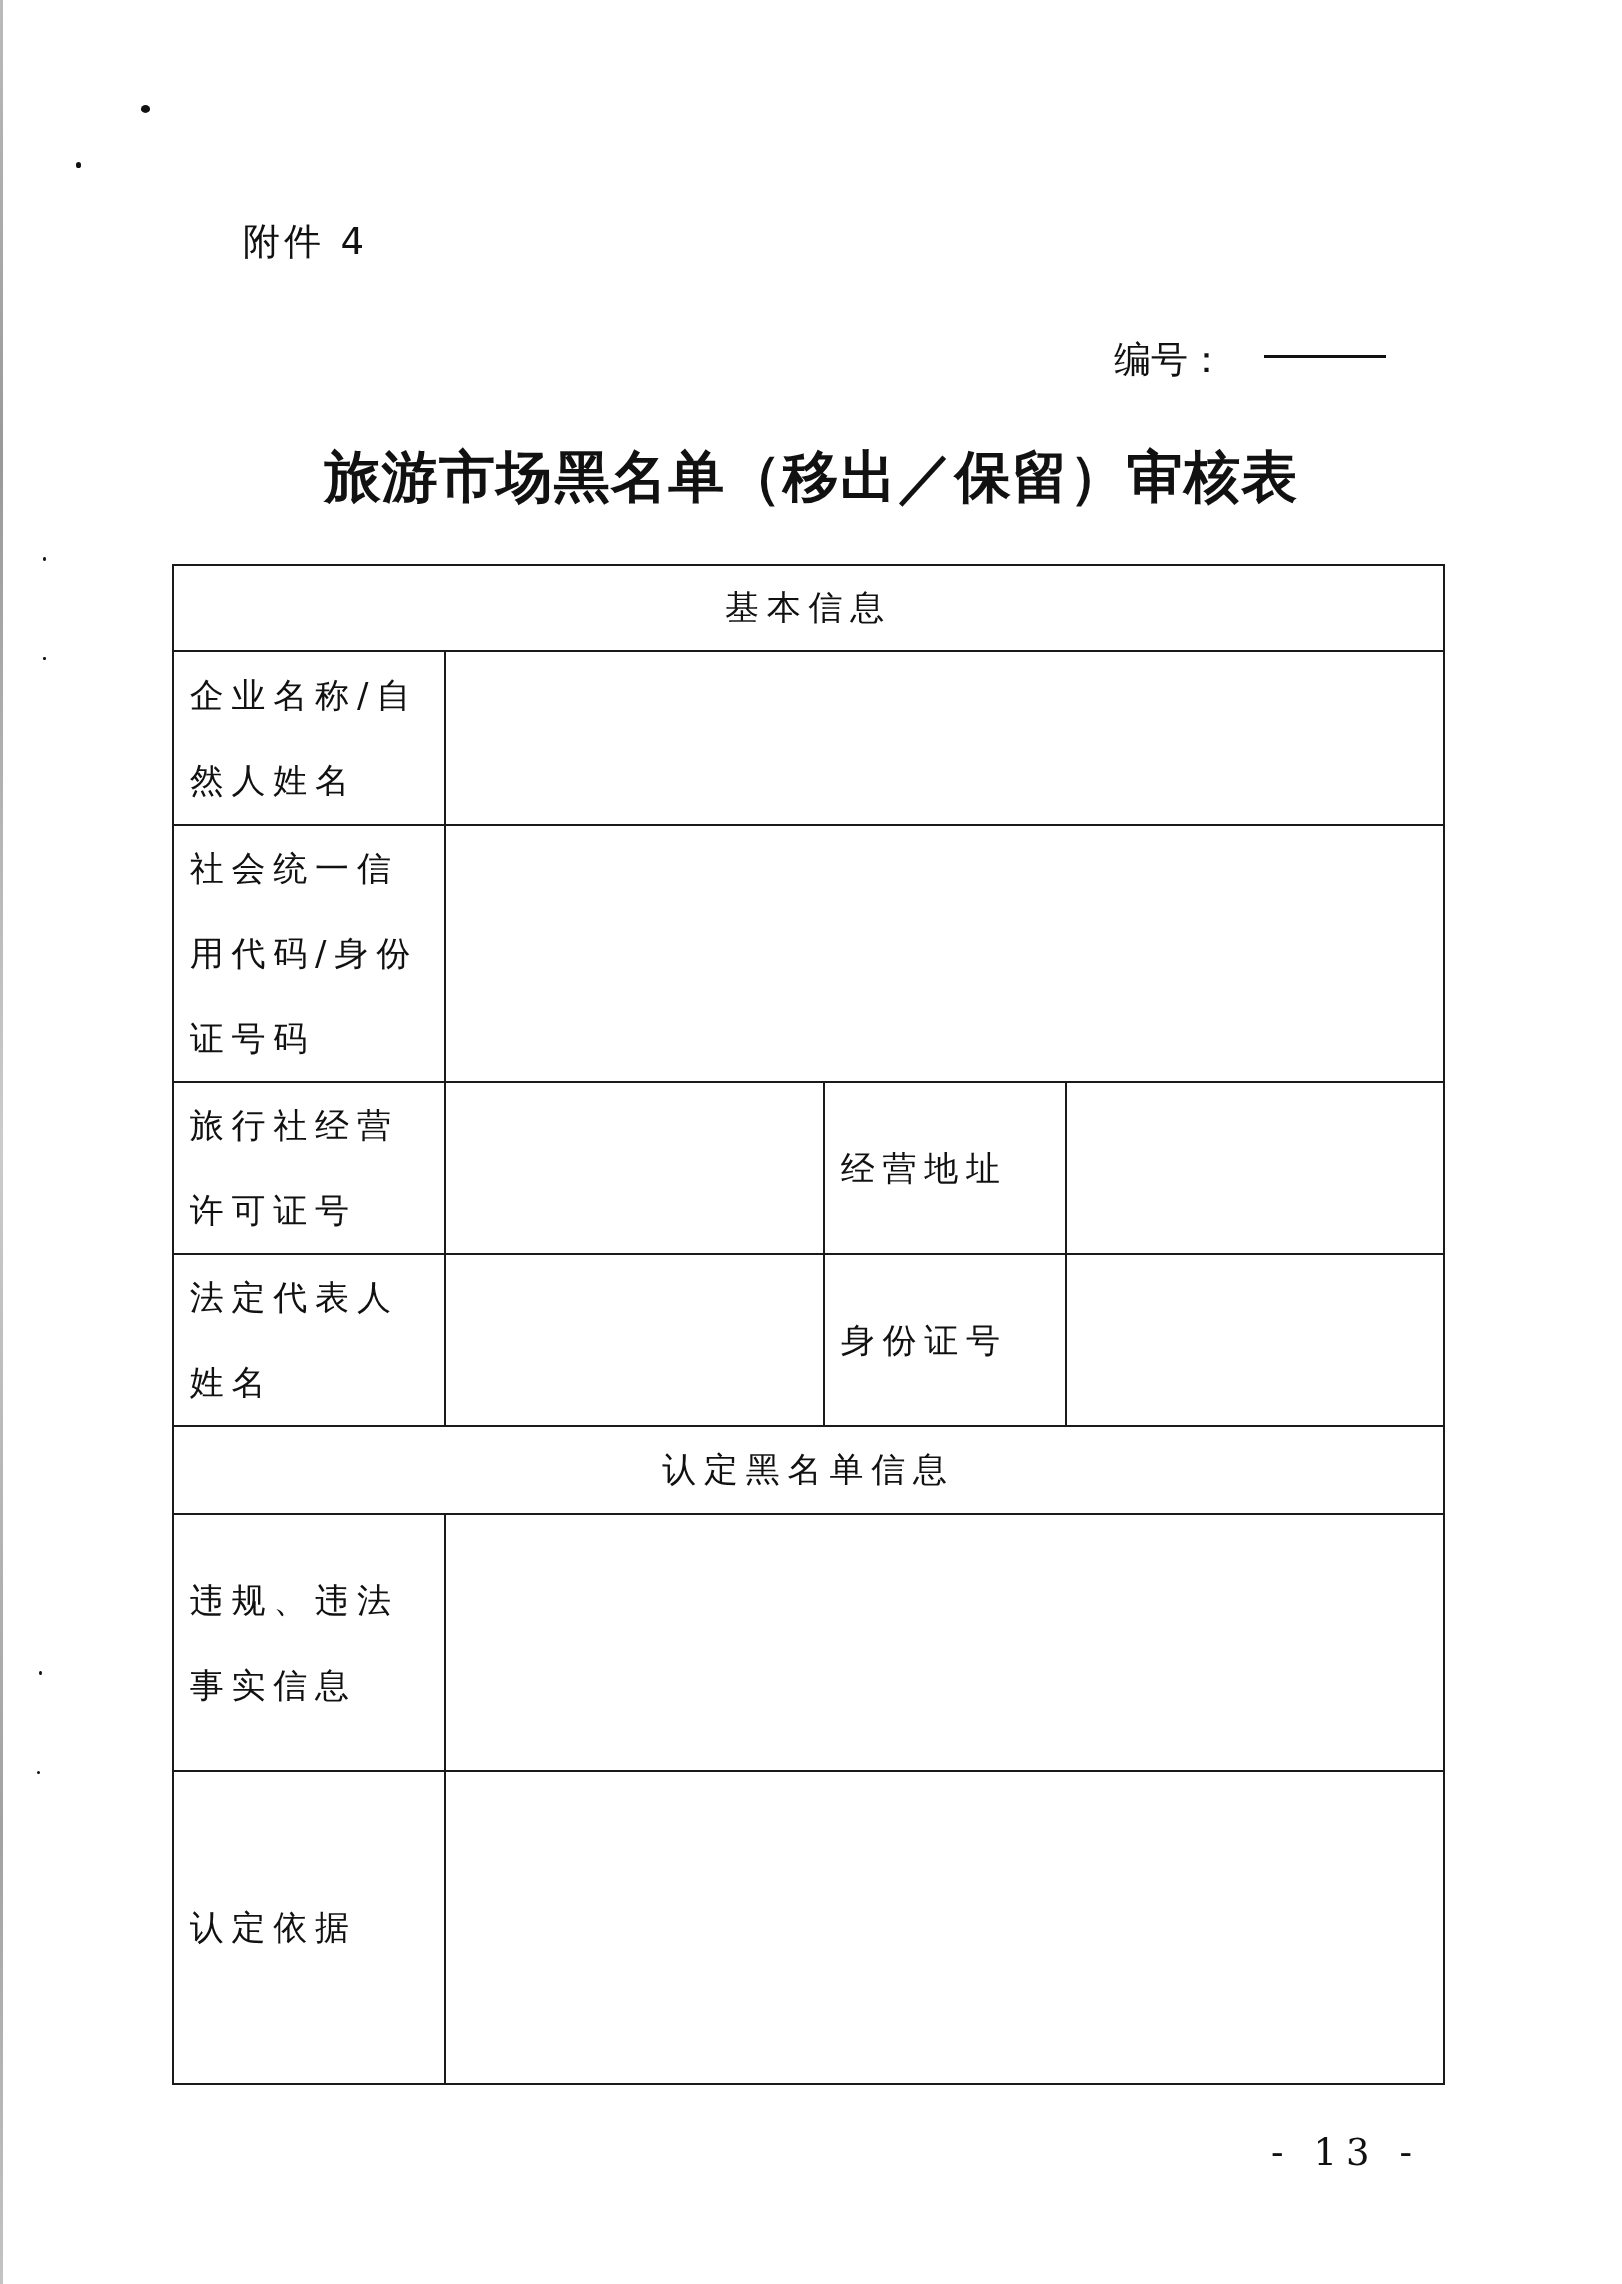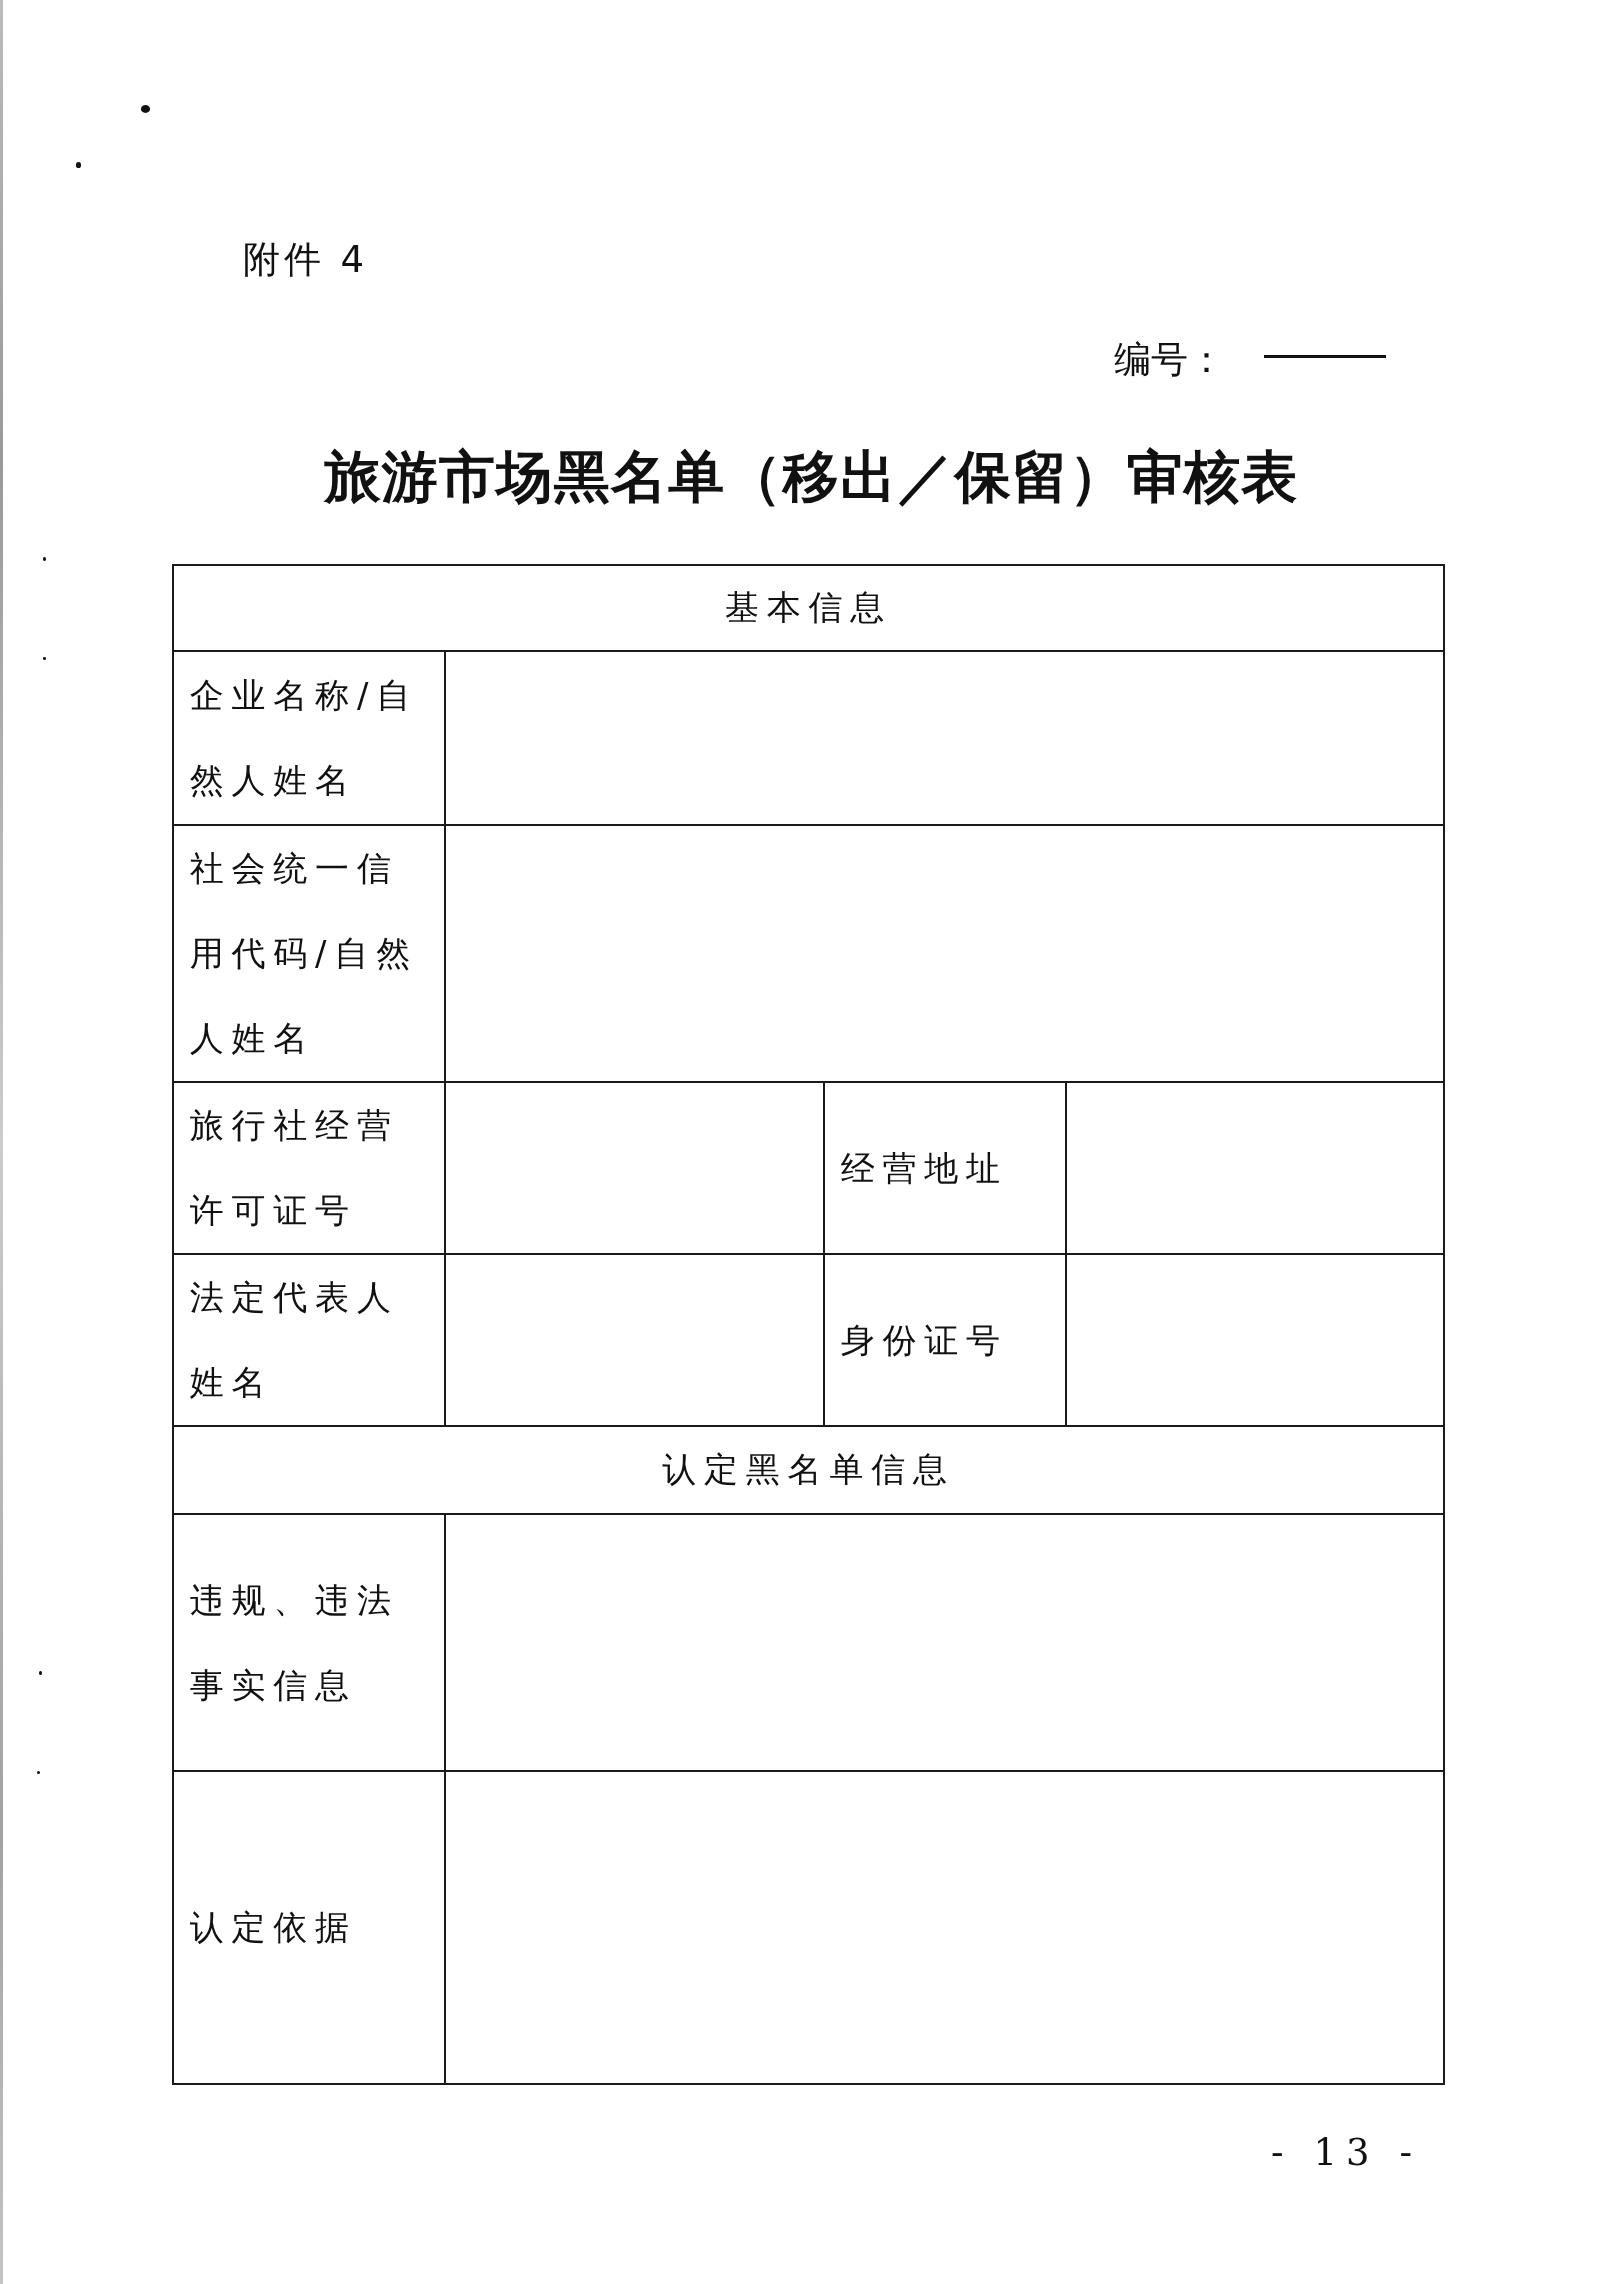--- a/index.html
+++ b/index.html
@@ -25,21 +25,21 @@
     opacity: 0.5;
   }
   .speck {
     position: absolute;
     background: #111;
     border-radius: 50%;
   }
   .attachment {
     position: absolute;
     left: 243px;
-    top: 241px;
+    top: 223px;
     font-size: 37px;
     line-height: 1;
     letter-spacing: 3.9px;
   }
   .serial {
     position: absolute;
     left: 1114px;
     top: 341px;
     font-size: 37px;
     line-height: 1;
@@ -135,21 +135,21 @@
   </colgroup>
   <tbody>
     <tr style="height:86px">
       <td colspan="4" class="section">基本信息</td>
     </tr>
     <tr style="height:174px">
       <td class="label">企业名称/自然人姓名</td>
       <td colspan="3" class="value"></td>
     </tr>
     <tr style="height:255px">
-      <td class="label">社会统一信用代码/自然人姓名</td>
+      <td class="label">社会统一信用代码/身份证号码</td>
       <td colspan="3" class="value"></td>
     </tr>
     <tr style="height:172px">
       <td class="label">旅行社经营许可证号</td>
       <td class="value"></td>
       <td class="label-mid">经营地址</td>
       <td class="value"></td>
     </tr>
     <tr style="height:171px">
       <td class="label">法定代表人姓名</td>

